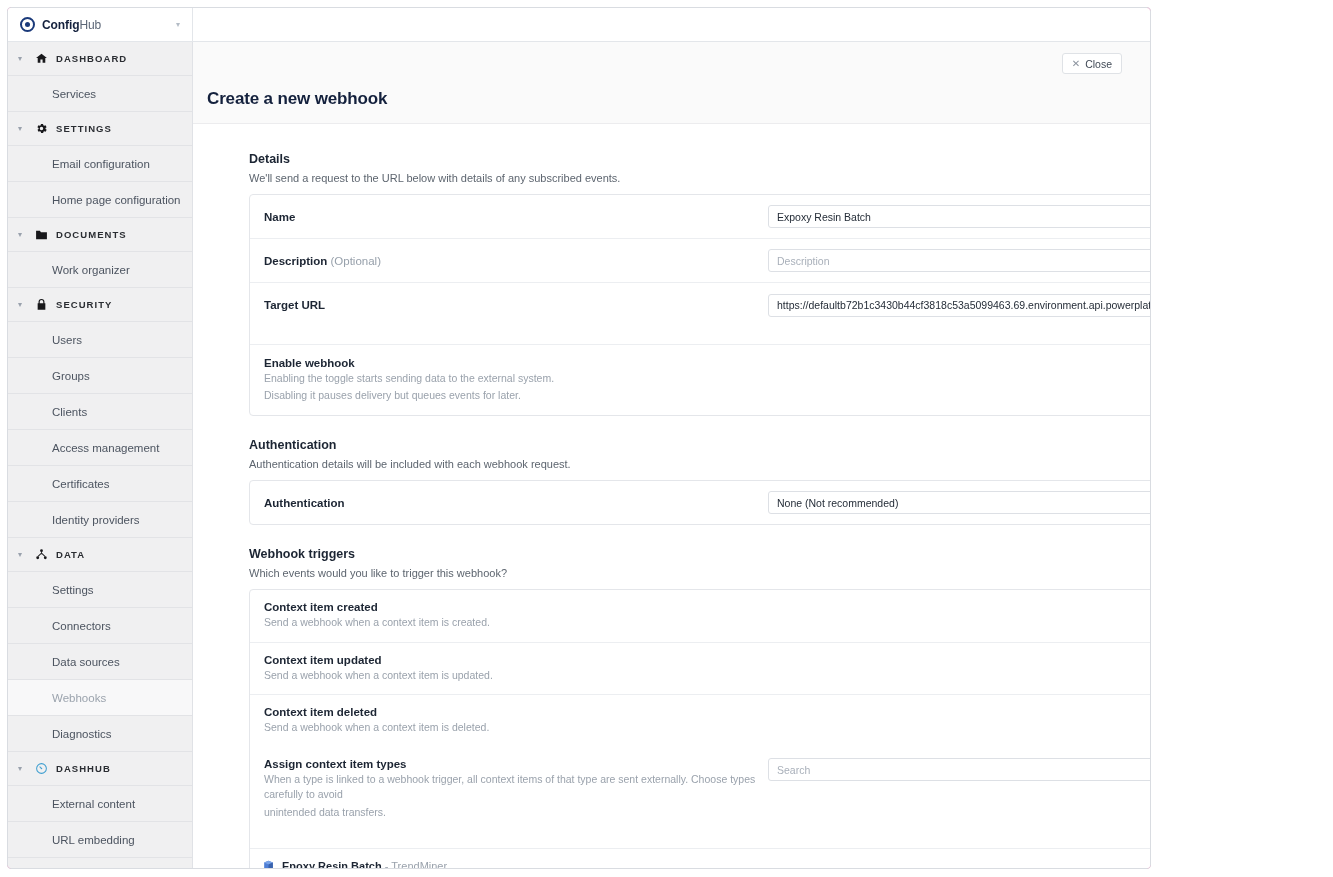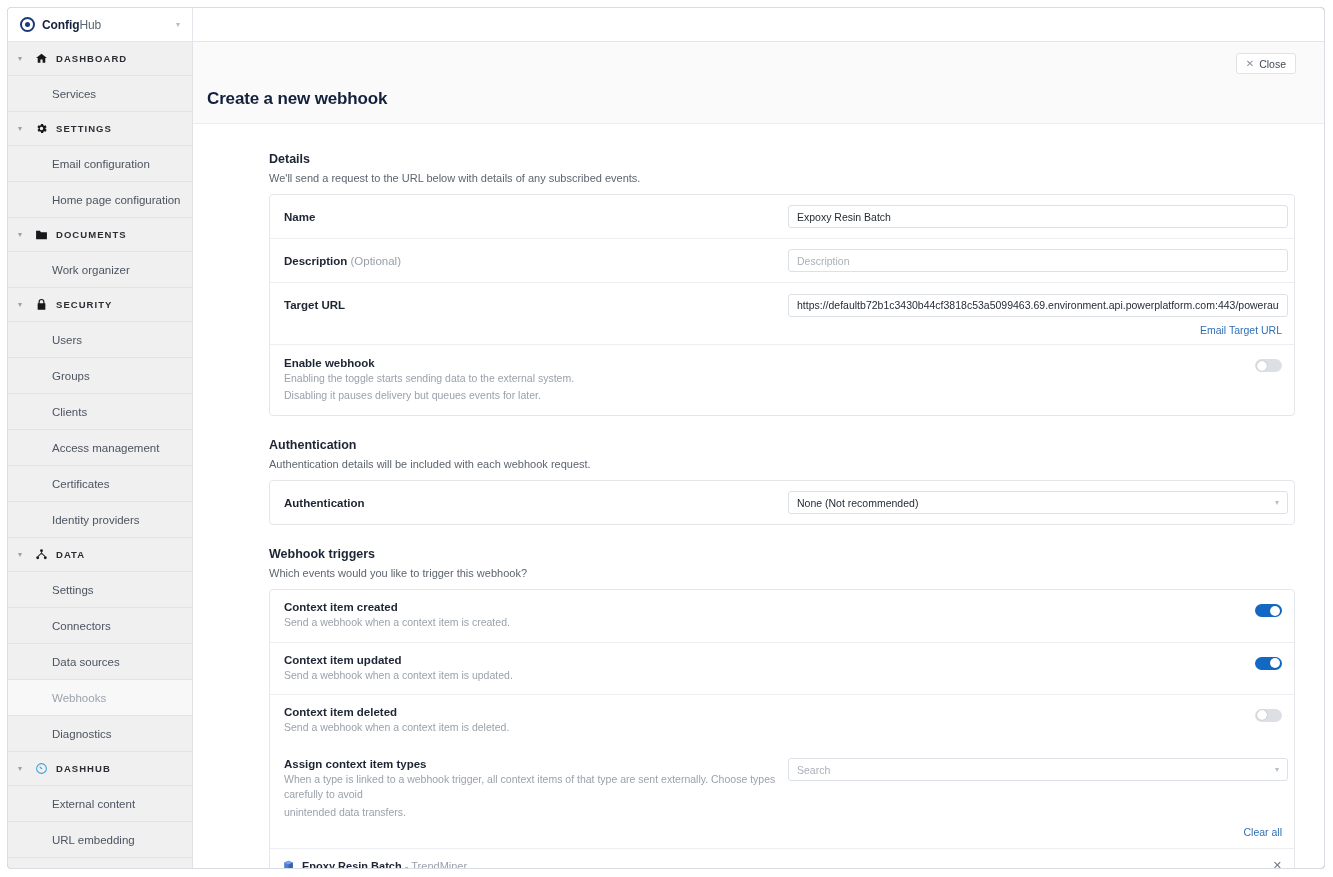--- a/index.html
+++ b/index.html
@@ -5,21 +5,21 @@
   * { box-sizing: border-box; }
   html, body {
     margin: 0; padding: 0;
     width: 1333px; height: 877px;
     background: #ffffff;
     font-family: "Liberation Sans", sans-serif;
     -webkit-font-smoothing: antialiased;
   }
   .app-frame {
     position: relative;
-    width: 1318px;
+    width: 1144px;
     height: 862px;
     margin: 7px;
     background: #ec4899;
     border: 1px solid #d9dce1;
     border-radius: 4px;
     overflow: hidden;
     display: flex;
     flex-direction: column;
   }
 
@@ -158,21 +158,20 @@
     color: #3d4busy;
     color: #414a56;
     cursor: pointer;
   }
   .close-x { font-size: 10px; color: #8b939e; line-height: 1; }
 
   .main-scroll {
     flex: 1 1 auto;
     overflow: hidden;
     padding: 28px 0 0 0;
-    margin-left: 20px;
   }
   .content-col {
     width: 1026px;
     margin-left: 56px;
   }
 
   
   .sec-title {
     font-size: 12.5px;
     font-weight: 700;

